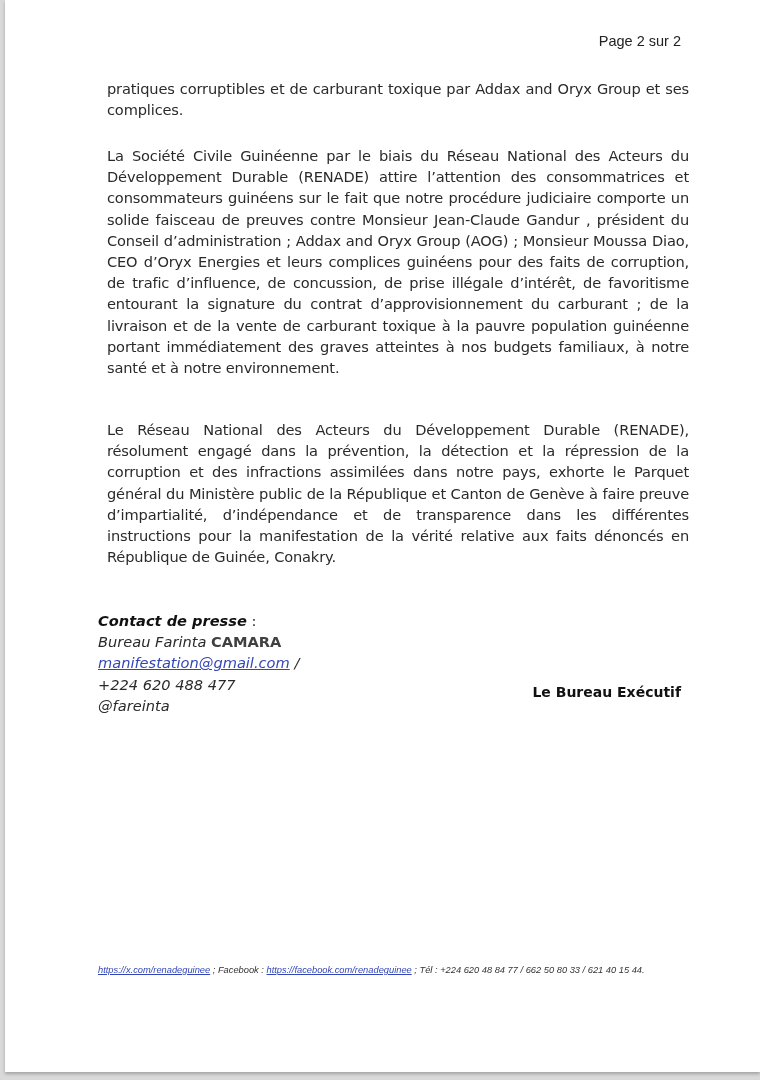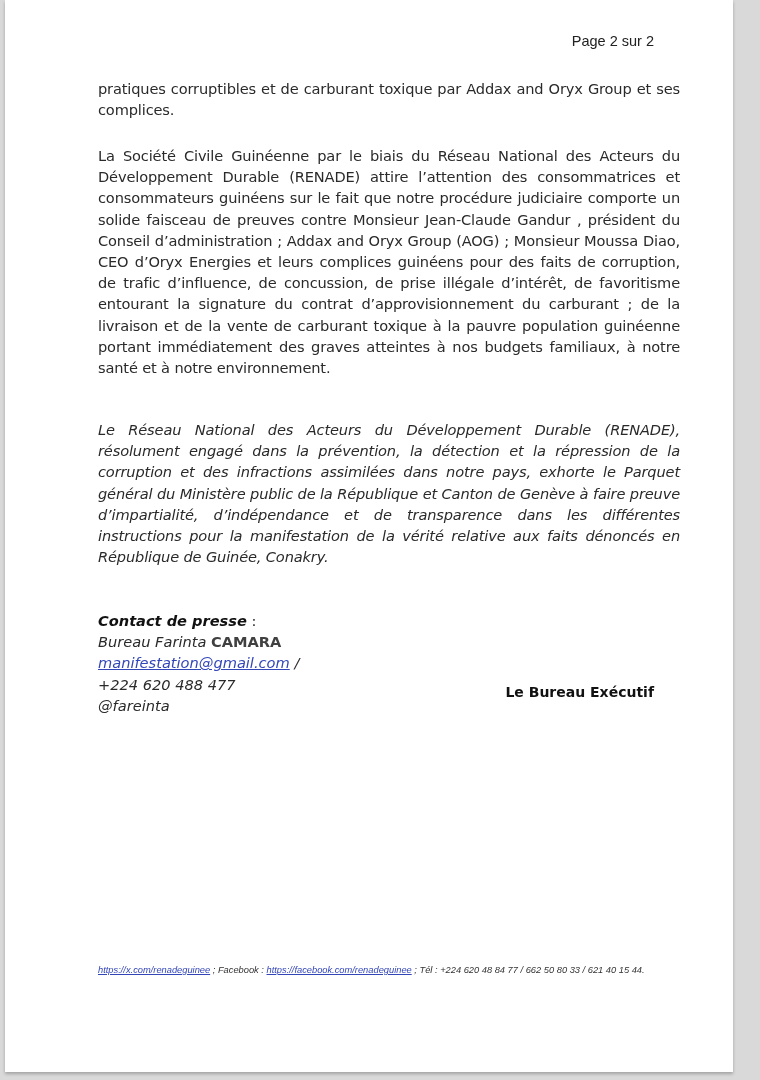--- a/index.html
+++ b/index.html
@@ -4,39 +4,38 @@
   <style>
     html, body { margin: 0; padding: 0; }
     body {
       width: 760px; height: 1080px; overflow: hidden;
       background: #d9d9d9;
       position: relative;
       font-family: "DejaVu Sans", sans-serif;
       color: #2b2b2b;
     }
     .page {
-      position: absolute; left: 5px; top: 0; width: 696px; height: 1072px;
+      position: absolute; left: 5px; top: 0; width: 755px; height: 1072px;
       background: #ffffff;
       box-shadow: 0 2px 3px rgba(0,0,0,0.25);
-      padding-left: 32px;
     }
     .page-num {
       position: absolute; top: 33px; right: 79px;
       font-family: "Liberation Sans", sans-serif;
       font-size: 14.5px; color: #222;
     }
     .body-text {
-      position: absolute; left: 93px; width: 582px;
+      position: absolute; left: 102px; width: 582px;
       font-size: 14.6px; line-height: 21.2px;
       text-align: justify; letter-spacing: -0.15px;
       color: #2a2a2a;
     }
     .p1 { top: 78px; }
     .p2 { top: 145px; }
-    .p3 { top: 419px; font-style: italic; }
+    .p3 { top: 419px; }
     .contact {
       position: absolute; left: 93px; top: 610px;
       font-size: 14.6px; line-height: 21.2px; color: #2a2a2a;
     }
     .contact .label { font-weight: bold; font-style: italic; color: #111; }
     .contact .italic { font-style: italic; }
     .contact .bold { font-weight: bold; font-style: normal; color: #404040; }
     .contact a { color: #3346b8; text-decoration: underline; font-style: italic; }
     .signature {
       position: absolute; top: 684px; right: 79px;

